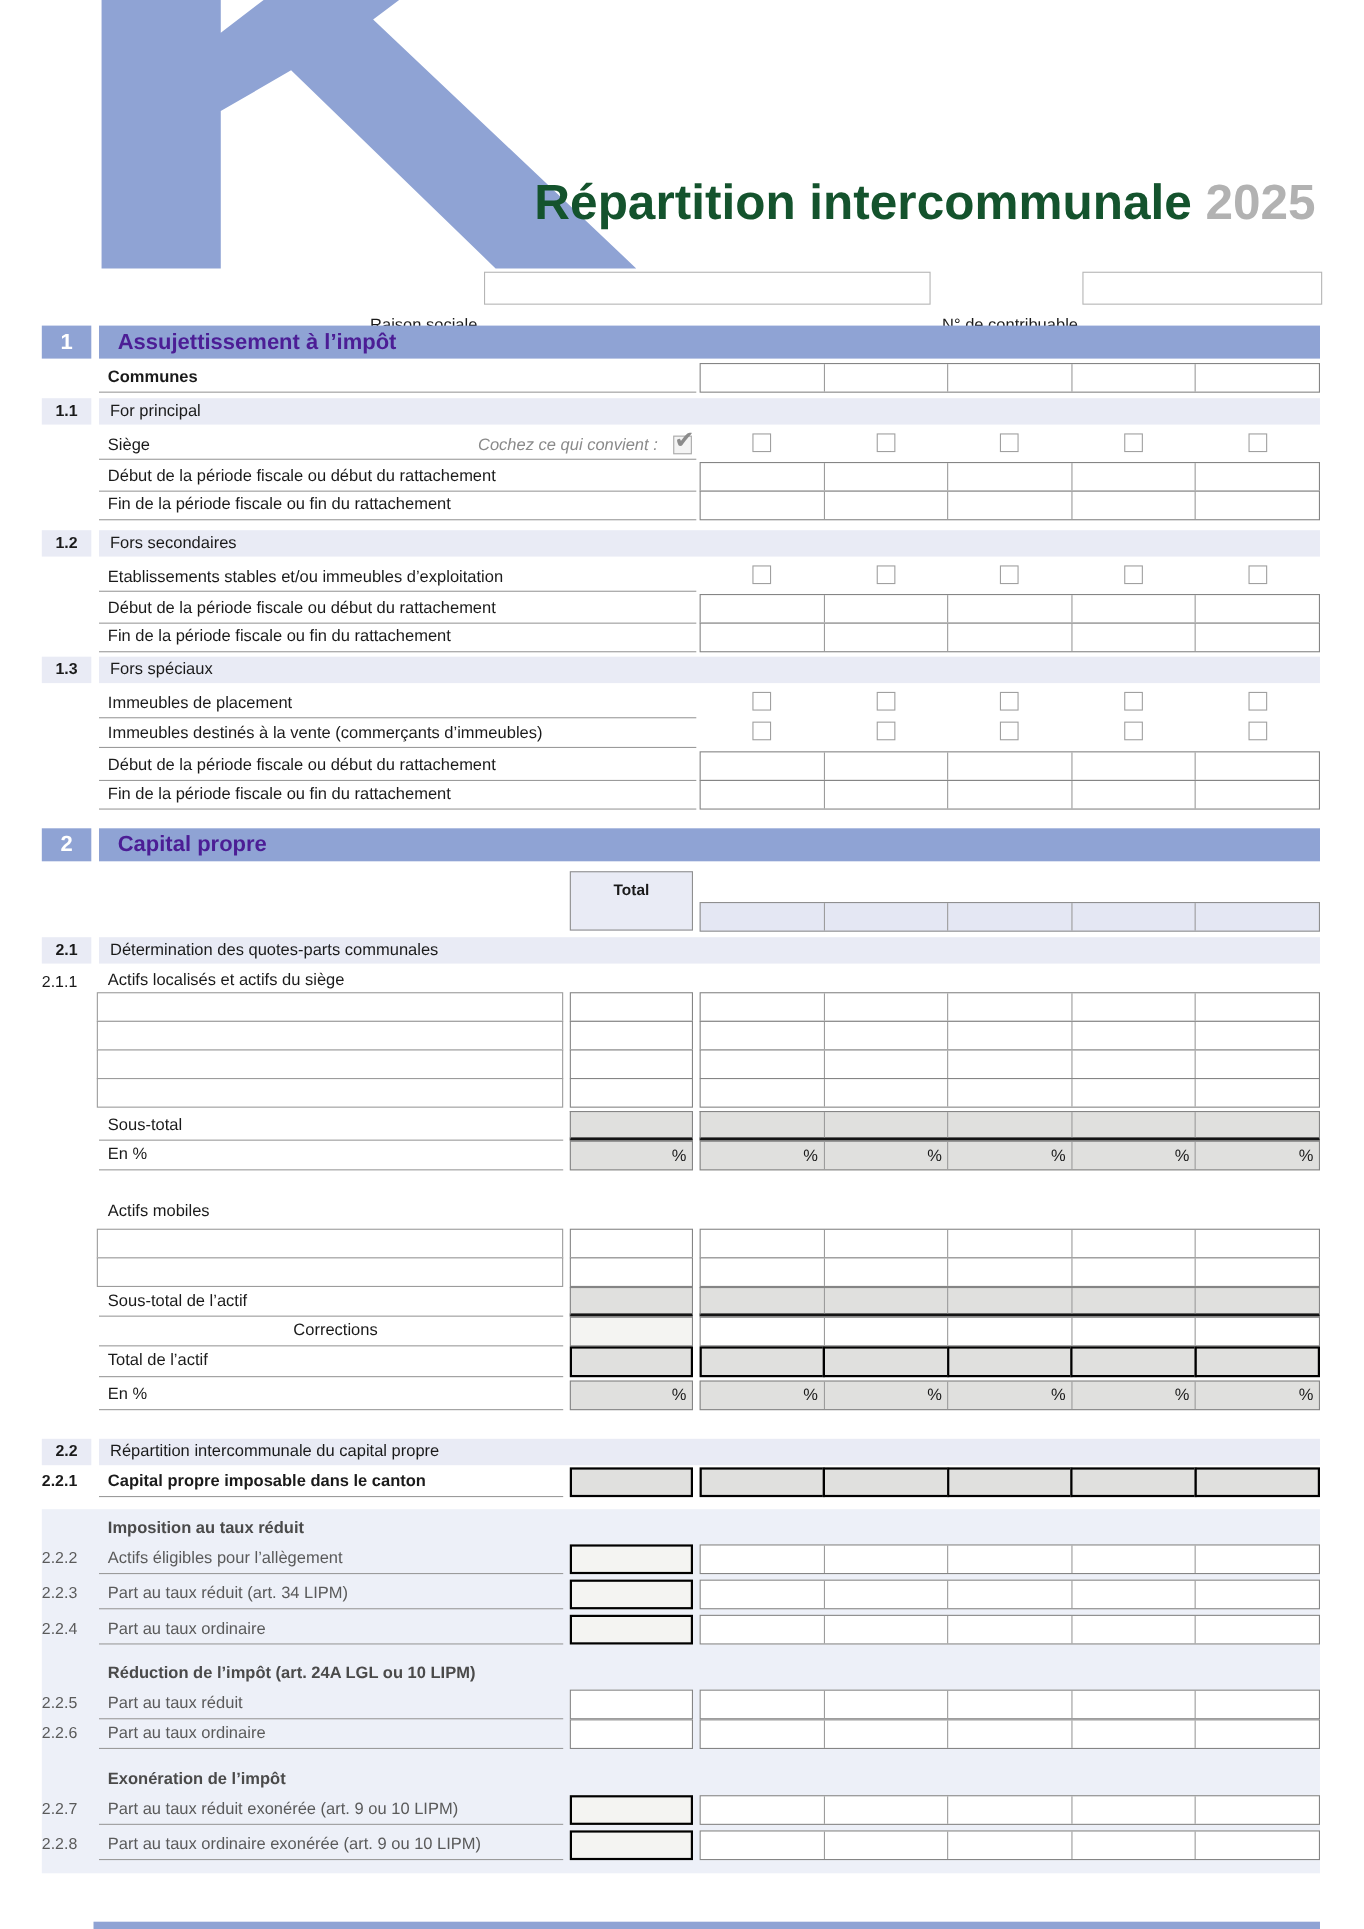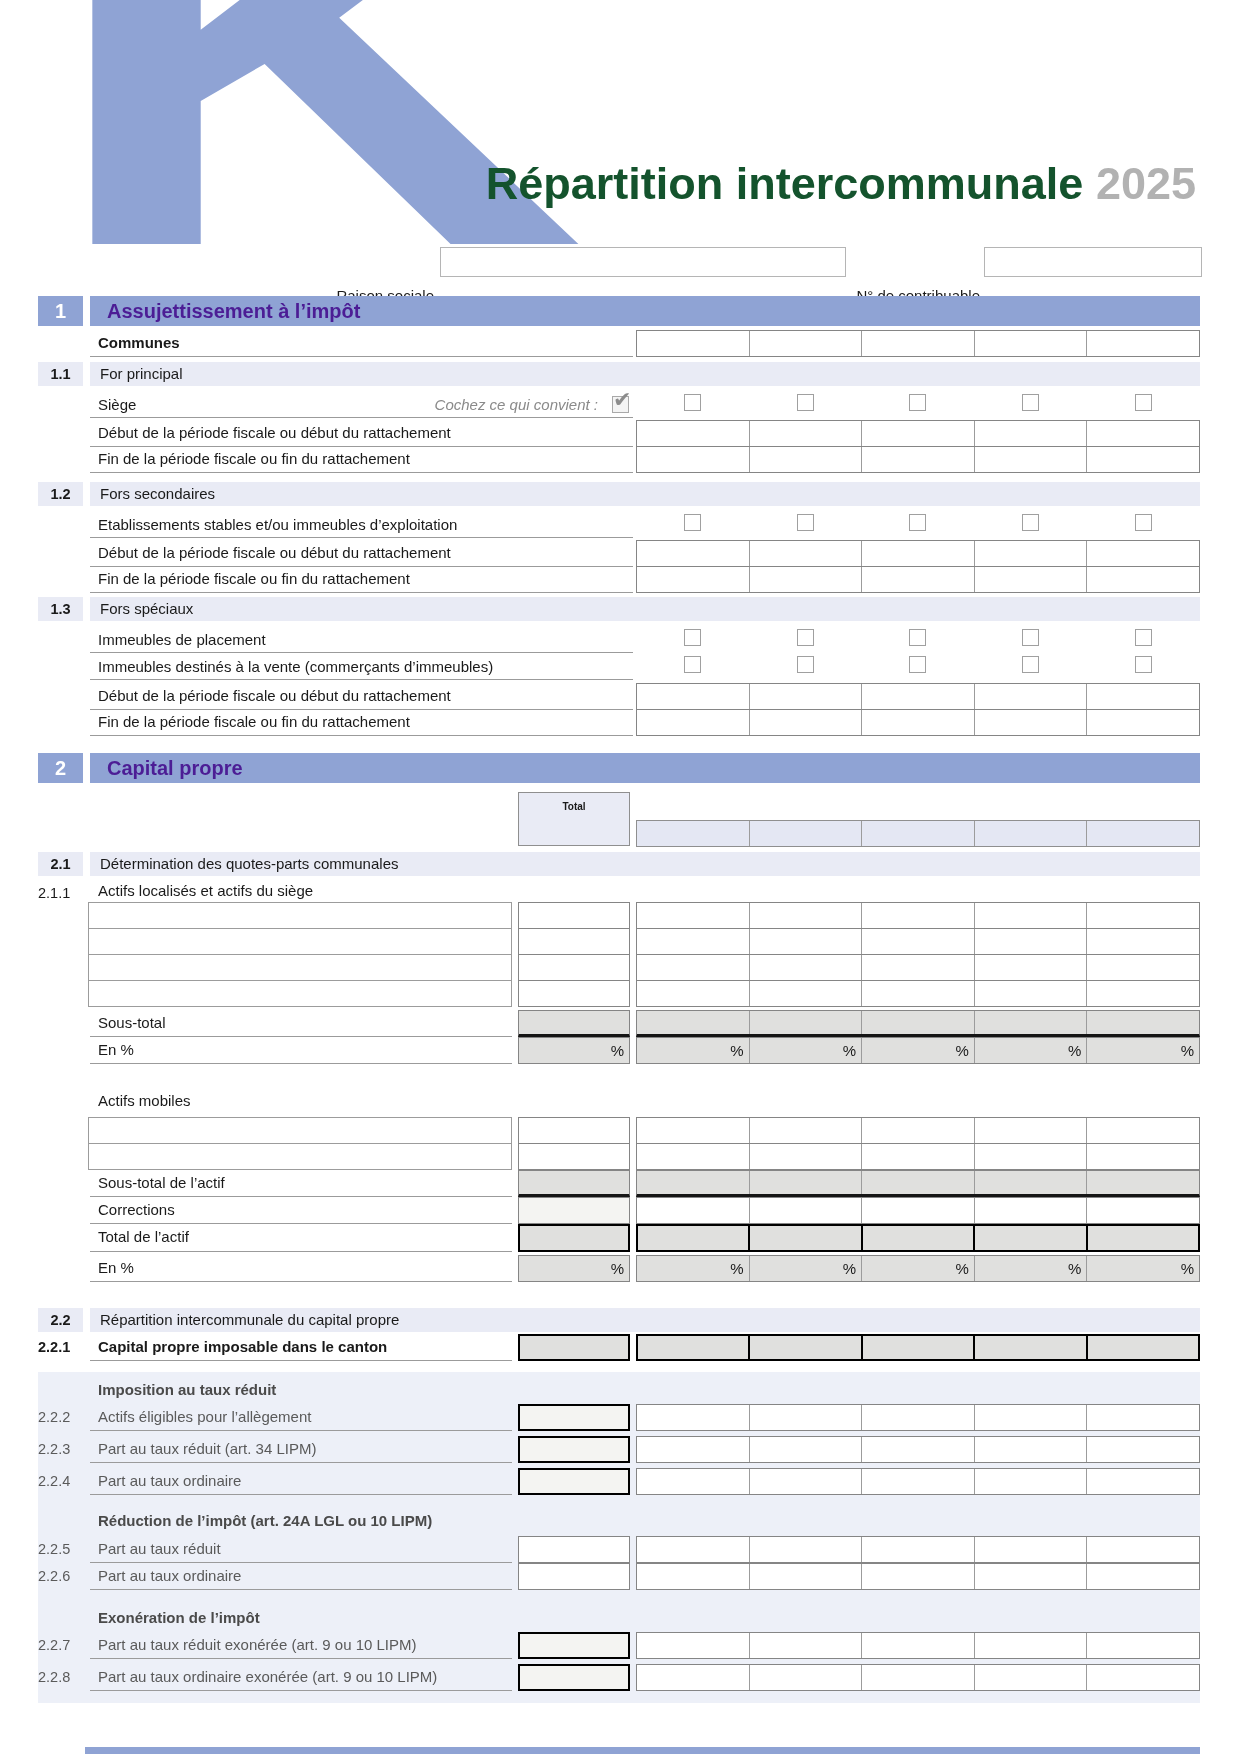--- a/index.html
+++ b/index.html
@@ -60,21 +60,21 @@
   .tcell.thick{border:2px solid #000;}
   .tcell.thickb{border-bottom:3px solid #151515;}
   .tcell.pct{display:flex;align-items:center;justify-content:flex-end;padding-right:5px;
              font-size:15px;box-sizing:border-box;}
   
   .lcell{position:absolute;left:88px;top:0;height:100%;width:424px;border:1px solid #9c9c9c;
          background:#fff;box-sizing:border-box;}
   
   .totalbox{position:absolute;left:518px;top:792px;width:112px;height:54px;background:#E9EBF5;
             border:1px solid #8f8f8f;box-sizing:border-box;text-align:center;
-            font-weight:bold;font-size:10px;padding-top:8px;}
+            font-weight:bold;font-size:14px;padding-top:8px;}
   .communehdr{position:absolute;left:636px;top:820px;width:564px;height:27px;display:flex;
               border:1px solid #8f8f8f;box-sizing:border-box;background:#E4E7F3;}
   .communehdr>span{flex:1;border-left:1px solid #9c9c9c;box-sizing:border-box;}
   .communehdr>span:first-child{border-left:none;}
   
   .block{position:absolute;left:38px;top:1372px;width:1162px;height:331px;background:#EDF0F8;}
   .blockhdr{position:absolute;left:98px;font-size:15px;font-weight:bold;color:#4a4a4a;white-space:nowrap;}
   .bottombar{position:absolute;left:85px;top:1747px;width:1115px;height:7px;background:#8FA3D4;}
 </style>
 </head>
@@ -434,21 +434,21 @@
     <div class="tcell gray thickb"></div>
     <div class="cells gray thickb">
         <span></span>
         <span></span>
         <span></span>
         <span></span>
         <span></span>
       </div>
   </div>
 
-  <div class="row" style="top:1197px;height:27px;">
+  <div class="row" style="top:1197px;height:27px;text-align:center;">
     <span class="lblline w2">
         <span class="lbl">Corrections</span>
       </span>
     <div class="tcell light"></div>
     <div class="cells">
         <span></span>
         <span></span>
         <span></span>
         <span></span>
         <span></span>

